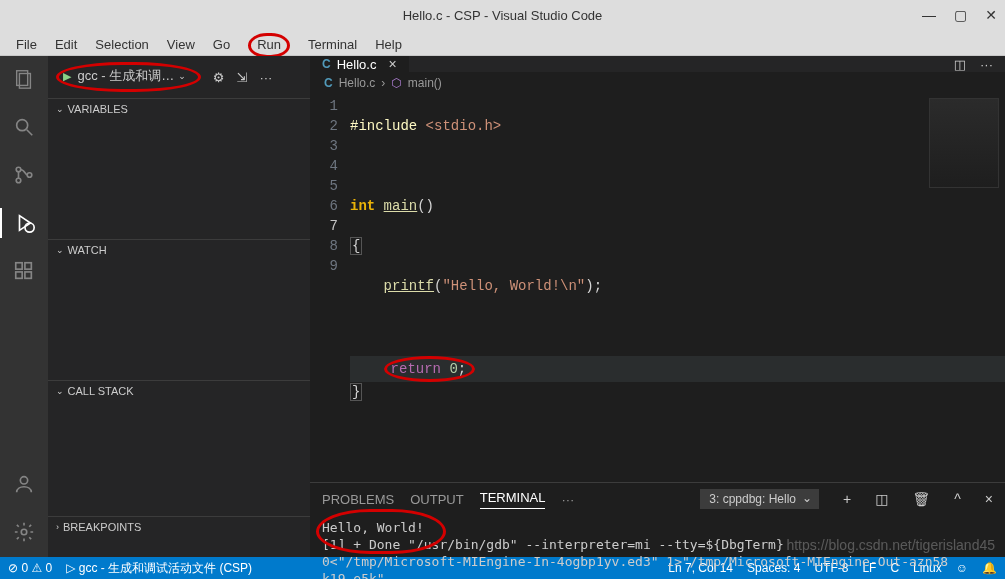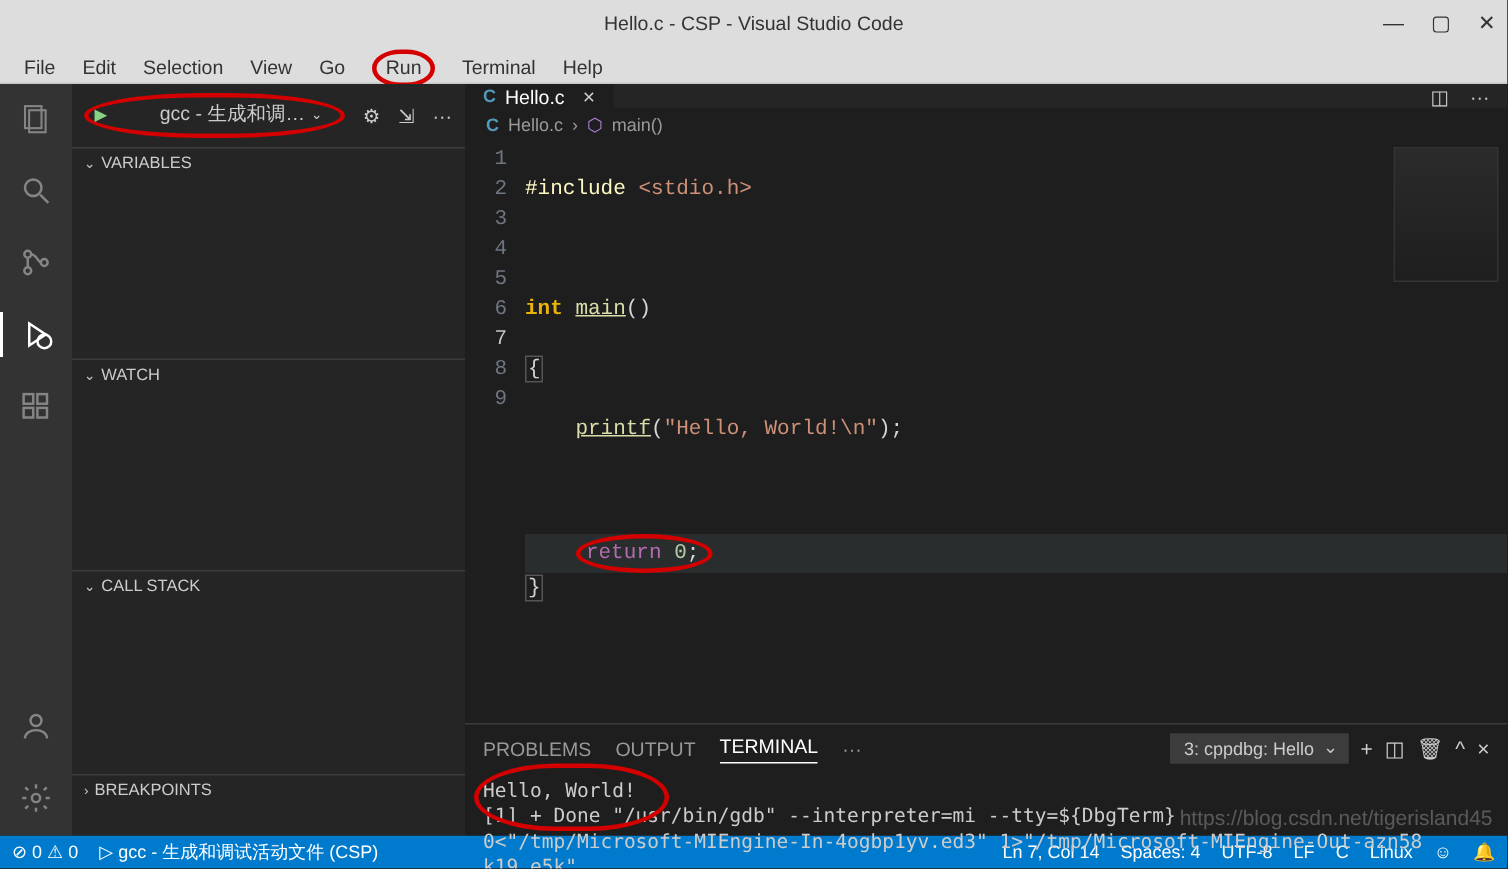--- a/index.html
+++ b/index.html
@@ -11,21 +11,21 @@
     .menu-bar .menu-item { padding: 3px 8px; cursor: default; }
     .run-circle { border: 3px solid #d40000; border-radius: 50%/55%; padding: 1px 6px 3px 6px; }
     .main { display: flex; height: calc(579px - 30px - 26px - 22px); }
     .activity-bar { width: 48px; background: #333333; display: flex; flex-direction: column; align-items: center; padding-top: 8px; gap: 18px; }
     .activity-bar .ab-item { width: 48px; height: 30px; display: flex; align-items: center; justify-content: center; color: #858585; }
     .activity-bar .ab-item.active { color: #fff; border-left: 2px solid #fff; }
     .activity-bar .ab-bottom { margin-top: auto; margin-bottom: 10px; display:flex; flex-direction:column; gap:18px; align-items:center;}
     .sidebar { width: 262px; background: #252526; color: #ccc; }
     .debug-hdr { display: flex; align-items: center; gap: 6px; padding: 6px 8px; background: #252526; }
     .debug-play { color: #89d185; font-size: 11px; }
-    .debug-config { padding: 2px 6px; color: #ccc; display:flex; align-items:center; gap:4px;margin-left:29px; }
+    .debug-config { padding: 2px 6px; color: #ccc; display:flex; align-items:center; gap:4px; }
     .debug-config .chev { font-size: 9px; }
     .debug-circle { border: 3px solid #d40000; border-radius: 50%/55%; display:inline-flex; align-items:center; padding: 0px 6px 2px 4px; }
     .sidebar-icon { color: #ccc; font-size: 13px; margin-left: 6px; }
     .section-hdr { display: flex; align-items: center; gap: 4px; padding: 4px 8px; font-size: 11px; color: #ccc; border-top: 1px solid #3c3c3c; }
     .section-hdr .chev { font-size: 9px; }
     .sidebar .spacer-v { height: 120px; }
     .sidebar .spacer-w { height: 120px; }
     .sidebar .spacer-c { height: 115px; }
     .editor-area { flex: 1; display: flex; flex-direction: column; background: #1e1e1e; position: relative; }
     .tabs { height: 35px; background: #252526; display: flex; align-items: stretch; }
@@ -46,21 +46,21 @@
     .kw-ret { color: #b66bb0; }
     .kw-num { color: #b5cea8; }
     .punct { color: #d4d4d4; }
     .brace { border:1px solid #555; padding:0 1px; }
     .line-hl { background: #2a2d2e; display: inline-block; width: 100%; }
     .ret-circle { border: 3px solid #d40000; border-radius: 50%/50%; padding: 0px 6px 0 4px; display:inline-block; }
     .minimap { position:absolute; top:4px; right:6px; width:70px; height:90px; background:linear-gradient(#2b2b2b,#1e1e1e); border:1px solid #333;}
     .panel { height: 208px; border-top: 1px solid #3c3c3c; display:flex; flex-direction:column; }
     .panel-tabs { display: flex; align-items: center; gap: 16px; padding: 6px 12px; color: #999; }
     .panel-tabs .ptab.active { color: #fff; border-bottom: 1px solid #fff; padding-bottom: 3px; }
-    .panel-tabs .right { margin-left: auto; display:flex; align-items:center; gap:8px;}
+    .panel-tabs .right { margin-left: auto; display:flex; align-items:center; gap:24px;}
     .term-select { background: #3c3c3c; color: #ccc; padding: 2px 22px 2px 8px; border: 1px solid #3c3c3c; position:relative; font-size:12px;}
     .term-select::after { content: "⌄"; position:absolute; right:6px; top: 1px;}
     .panel-icon { color: #ccc; font-size: 14px; }
     .terminal-body { font-family: Consolas, monospace; font-size: 13px; line-height: 17px; padding: 4px 12px; flex:1; position:relative;}
     .hello-circle { position:absolute; border:3px solid #d40000; border-radius: 50%/60%; width:130px; height:45px; top:-6px; left:6px;}
     .status-bar { height: 22px; background: #007acc; color: #fff; display: flex; align-items: center; padding: 0 8px; gap: 14px; font-size: 12px; }
     .status-bar .right { margin-left: auto; display:flex; gap:14px; align-items:center;justify-content:center;}
     .watermark { position: absolute; bottom: 26px; right: 10px; color: rgba(200,200,200,0.35); font-size: 14px; pointer-events: none; }
     svg { width: 22px; height: 22px; }
   </style>

